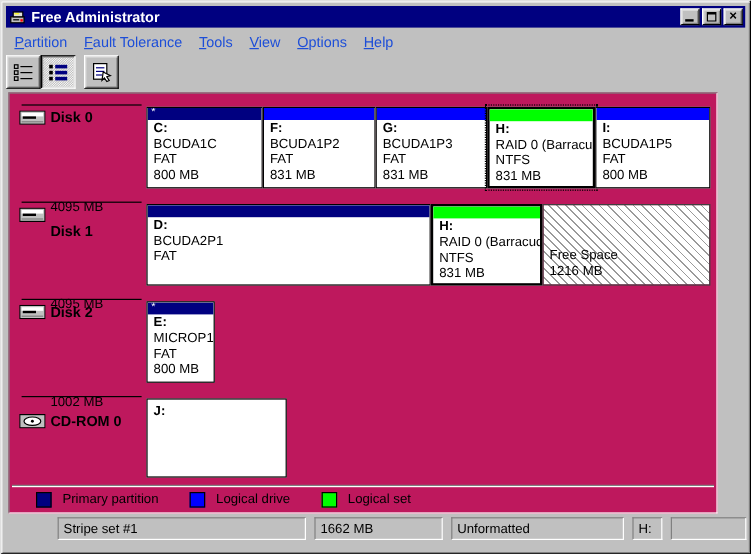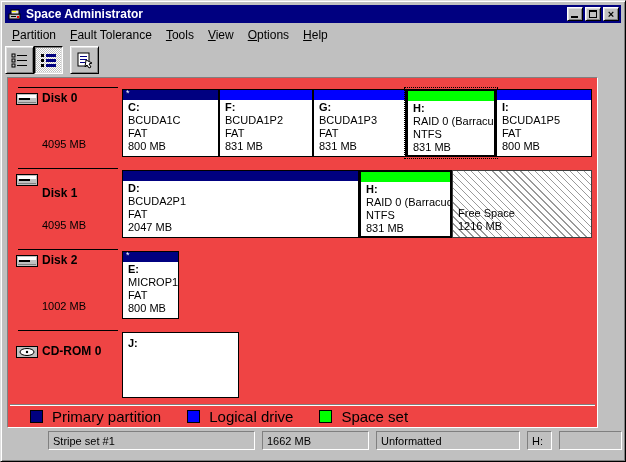--- a/index.html
+++ b/index.html
@@ -20,45 +20,45 @@
   .title-buttons{margin-left:auto;display:flex;gap:2px;}
   .tbtn{width:16px;height:14px;background:#c0c0c0;border:1px solid;border-color:#fff #000 #000 #fff;
     box-shadow:inset 1px 1px 0 #dfdfdf, inset -1px -1px 0 #808080;
     display:flex;align-items:center;justify-content:center;position:relative;}
   .glyph-min{position:absolute;left:3px;bottom:2px;width:7px;height:2px;background:#000;}
   .glyph-max{width:8px;height:8px;border:1px solid #000;border-top:2px solid #000;}
   .glyph-close{font-size:11px;font-weight:bold;line-height:10px;color:#000;}
 
   
   .menubar{position:absolute;left:4px;top:24px;right:4px;height:19px;display:flex;align-items:center;}
-  .menu-item{font-size:12px;padding:2px 7px;color:#000000;}
+  .menu-item{font-size:12px;padding:2px 7px;color:#1d4ed8;}
   .menu-item u{text-decoration:underline;}
 
   
   .toolbar{position:absolute;left:4px;top:45px;height:29px;display:flex;align-items:flex-start;}
   .tool-btn{width:29px;height:28px;background:#c0c0c0;border:1px solid;border-color:#fff #000 #000 #fff;
     box-shadow:inset 1px 1px 0 #dfdfdf, inset -1px -1px 0 #808080;
     display:flex;align-items:center;justify-content:center;padding:0;}
   .tool-btn.pressed{border-color:#000 #fff #fff #000;
     box-shadow:inset 1px 1px 0 #808080, inset -1px -1px 0 #dfdfdf;
     background-color:#c0c0c0;
     background-image:linear-gradient(45deg,#fff 25%,transparent 25%,transparent 75%,#fff 75%),
                      linear-gradient(45deg,#fff 25%,transparent 25%,transparent 75%,#fff 75%);
     background-size:2px 2px;background-position:0 0,1px 1px;}
   .tool-btn.props{margin-left:7px;}
 
   
   .client{position:absolute;left:6px;top:76px;width:591px;height:351px;
-    border:1px solid;border-color:#808080 #fff #fff #808080;background:#ef4444;}
+    border:1px solid;border-color:#808080 #fff #fff #808080;background:#be185d;}
   .chart{position:absolute;left:0;top:0;right:0;bottom:0;}
 
   .disk-sep{position:absolute;left:10px;width:100px;height:1px;background:#000;}
   .disk-icon{position:absolute;}
   .disk-name{position:absolute;font-size:12px;font-weight:bold;color:#000;white-space:nowrap;}
-  .disk-size{position:absolute;font-size:11px;color:#000;white-space:nowrap;}
+  .disk-size{position:absolute;font-size:11px;color:#000;white-space:nowrap;margin-top:29px;}
 
   .region{position:absolute;background:#fff;border:1px solid #000;overflow:hidden;}
   .region.selected{border-width:2px;}
   .region.focused{outline:1px dotted #000;outline-offset:1px;}
   .region-hdr{height:10px;position:relative;}
   .region.kind-primary .region-hdr{background:#000080;}
   .region.kind-logical .region-hdr{background:#0000ff;}
   .region.kind-stripe  .region-hdr{background:#00ff00;}
   .active-mark{position:absolute;left:3px;top:-2px;color:#fff;font-size:9px;line-height:10px;}
   .region-body{padding:1px 2px 0 5px;font-size:11px;line-height:13px;white-space:nowrap;color:#000;}
@@ -68,21 +68,21 @@
     background:repeating-linear-gradient(45deg,#ffffff 0px,#ffffff 4px,#9a9a9a 4px,#9a9a9a 5px);padding-left:12px;}
   .free-text{position:absolute;left:5px;bottom:4px;font-size:11px;line-height:13px;white-space:nowrap;color:#000;}
   .region.kind-cdrom .region-body{padding-top:4px;}
 
   
   .legend-sep{position:absolute;left:2px;right:2px;bottom:21px;height:2px;
     border-top:1px solid #808080;border-bottom:1px solid #fff;}
   .legend{position:absolute;left:0;right:0;bottom:2px;height:18px;display:flex;align-items:center;padding-left:22px;}
   .legend-item{display:flex;align-items:center;margin-right:26px;}
   .legend-swatch{width:13px;height:13px;border:1px solid #000;margin-right:9px;flex:0 0 auto;}
-  .legend-label{font-size:15px;color:#000;white-space:nowrap;text-align:center;}
+  .legend-label{font-size:11px;color:#000;white-space:nowrap;text-align:center;}
 
   
   .statusbar{position:absolute;left:3px;right:3px;top:430px;height:19px;display:flex;padding-left:44px;}
   .status-panel{height:19px;border:1px solid;border-color:#808080 #fff #fff #808080;
     background:#c0c0c0;font-size:11px;color:#000;display:flex;align-items:center;
     padding:0 4px;margin-right:7px;white-space:nowrap;overflow:hidden;flex:0 0 auto;}
   .status-panel:last-child{margin-right:0;flex:1 1 auto;}
 </style>
 </head>
 <body>
@@ -91,21 +91,21 @@
 
   <div class="titlebar">
     <svg class="title-icon" viewBox="0 0 16 15">
       <rect x="0" y="0" width="16" height="15" fill="#000080"></rect>
       <rect x="2" y="7" width="11" height="5" fill="#c0c0c0" stroke="#000" stroke-width="1"></rect>
       <rect x="4" y="9" width="5" height="1" fill="#000"></rect>
       <rect x="10" y="9" width="2" height="2" fill="#ff0000"></rect>
       <rect x="4" y="3" width="8" height="4" fill="#dfdfdf" stroke="#000" stroke-width="1"></rect>
       <rect x="5" y="4" width="4" height="1" fill="#ffff00"></rect>
     </svg>
-    <span class="title-text">Space Administrator</span>
+    <span class="title-text">Free Administrator</span>
     <div class="title-buttons">
       <div class="tbtn">
           <span class="glyph-min"></span>
         </div>
       <div class="tbtn">
           <span class="glyph-max"></span>
         </div>
       <div class="tbtn">
           <span class="glyph-close">×</span>
         </div>
@@ -219,21 +219,20 @@
             <rect x="2" y="9" width="18" height="1" fill="#808080"></rect>
           </svg></div>
         <div class="disk-name" style="left: 34px; top: 108px;">Disk 1</div>
         <div class="disk-size" style="left: 34px; top: 141px;">4095 MB</div>
         <div class="region kind-primary" style="left: 114px; top: 92px; width: 237px; height: 68px;">
           <div class="region-hdr"></div>
           <div class="region-body">
             <div class="region-letter">D:</div>
             <div>BCUDA2P1</div>
             <div>FAT</div>
-            <div>2047 MB</div>
           </div>
         </div>
         <div class="region kind-stripe selected" style="left: 351px; top: 92px; width: 93px; height: 68px;">
           <div class="region-hdr"></div>
           <div class="region-body">
             <div class="region-letter">H:</div>
             <div>RAID 0 (Barracud</div>
             <div>NTFS</div>
             <div>831 MB</div>
           </div>
@@ -280,21 +279,21 @@
         <div class="legend-item">
           <span class="legend-swatch" style="background: rgb(0, 0, 128);"></span>
           <span class="legend-label">Primary partition</span>
         </div>
         <div class="legend-item">
           <span class="legend-swatch" style="background: rgb(0, 0, 255);"></span>
           <span class="legend-label">Logical drive</span>
         </div>
         <div class="legend-item">
           <span class="legend-swatch" style="background: rgb(0, 255, 0);"></span>
-          <span class="legend-label">Space set</span>
+          <span class="legend-label">Logical set</span>
         </div>
       </div>
   </div>
 
   <div class="statusbar" id="statusbar">
       <div class="status-panel" style="width: 207px;">Stripe set #1</div>
       <div class="status-panel" style="width: 107px;">1662 MB</div>
       <div class="status-panel" style="width: 144px;">Unformatted</div>
       <div class="status-panel" style="width: 25px;">H:</div>
       <div class="status-panel"></div>

